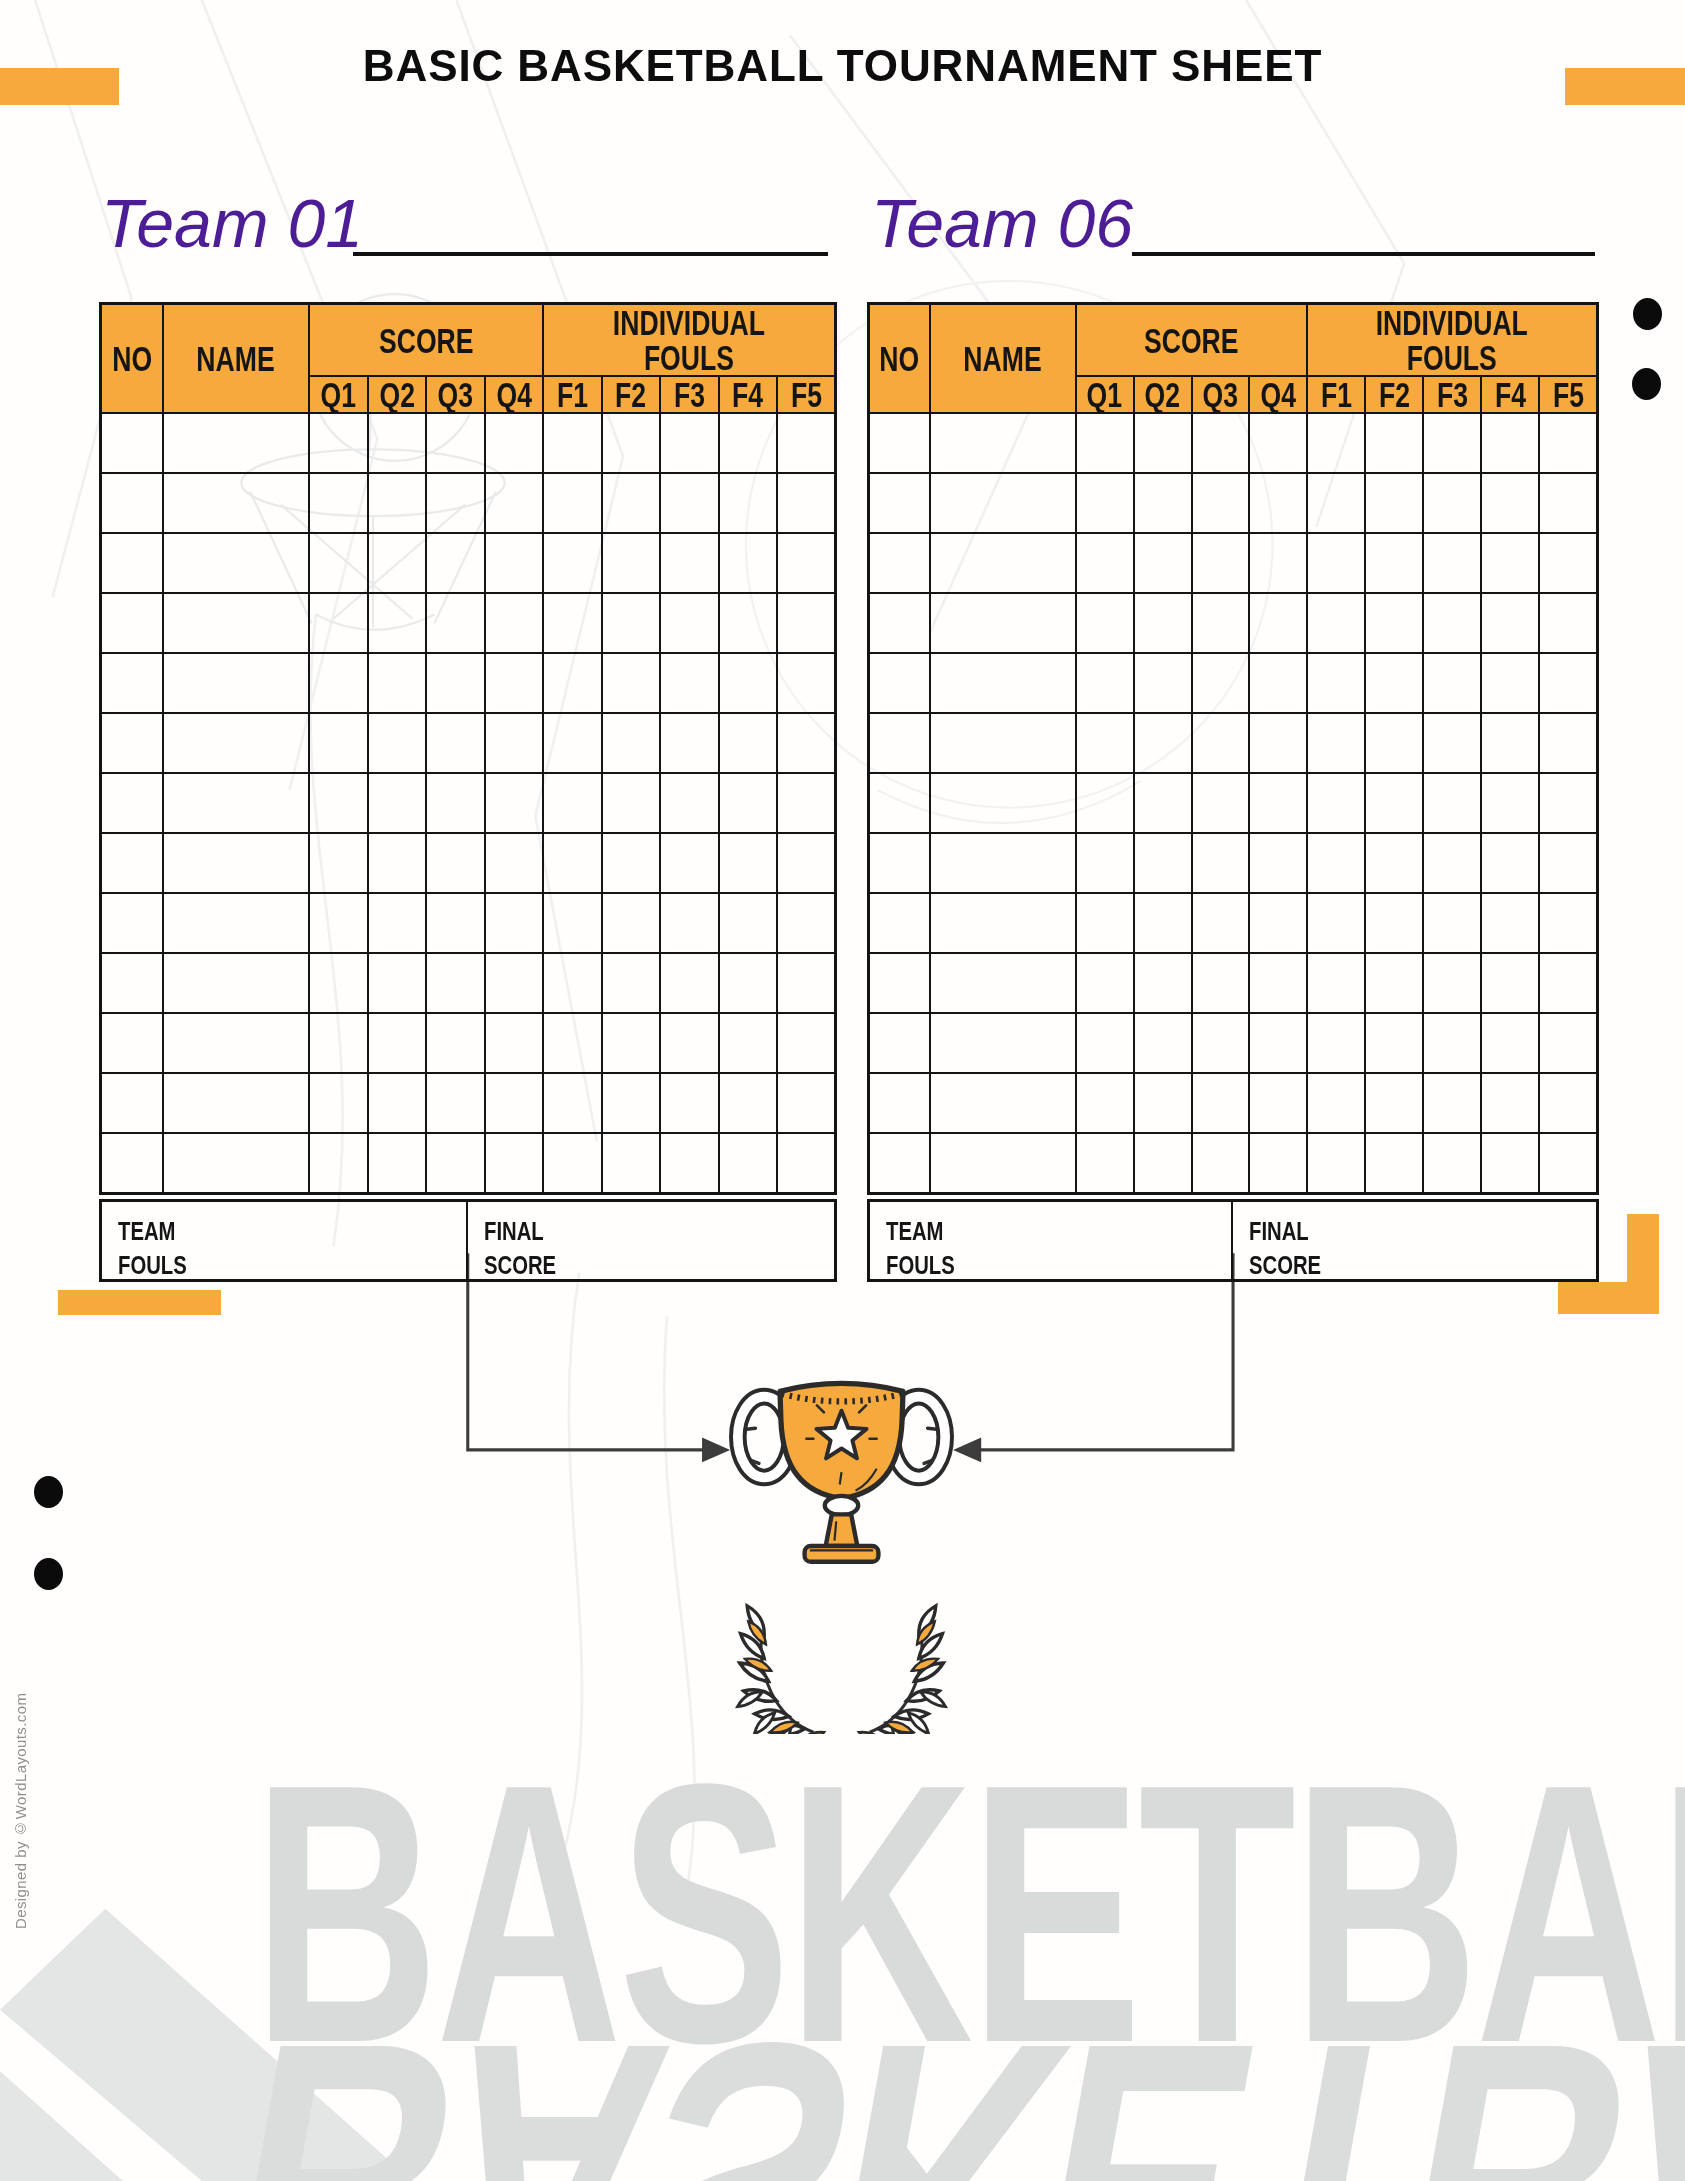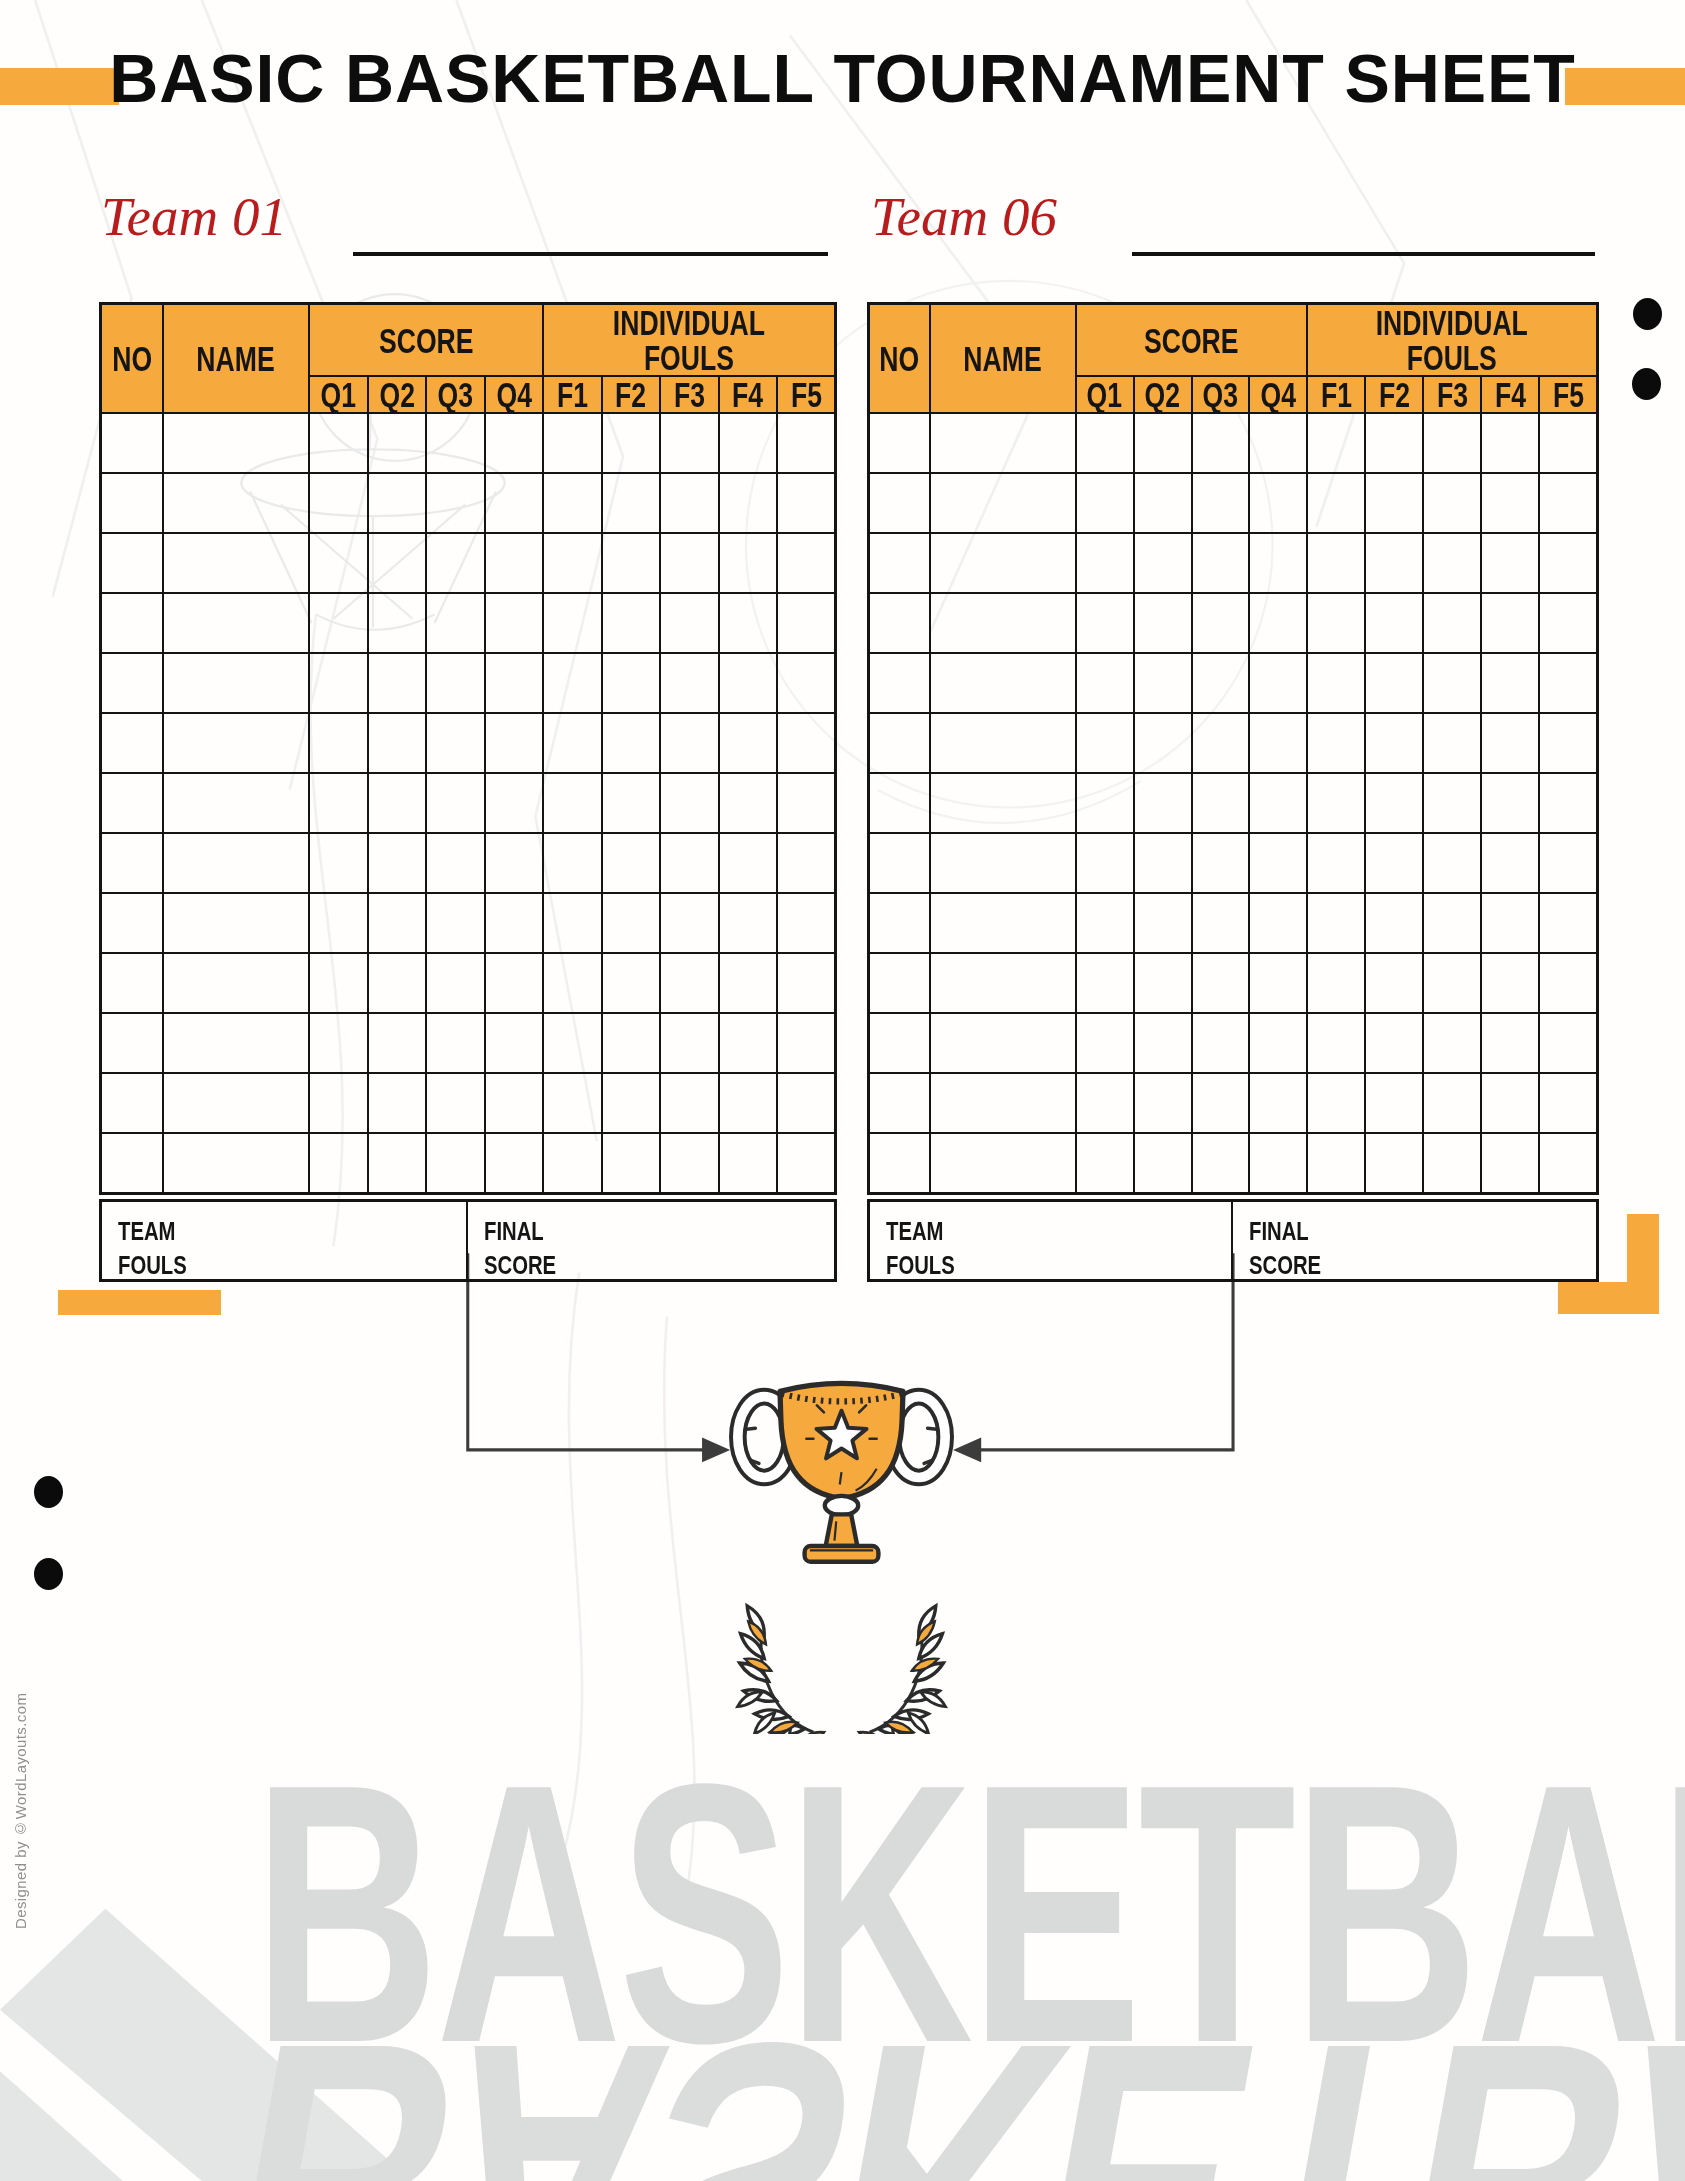--- a/index.html
+++ b/index.html
@@ -6,25 +6,25 @@
   .page{position:relative;width:1685px;height:2181px;background:#fffefd;overflow:hidden;
         font-family:"Liberation Sans",sans-serif;color:#141414;}
   svg{display:block;}
   .bg-art{position:absolute;inset:0;z-index:0;pointer-events:none;}
 
   
   .title-bar{position:absolute;top:68px;height:37px;background:#F6A93C;z-index:2;}
   .title-bar.left{left:0;width:119px;}
   .title-bar.right{right:0;width:120px;}
   .page-title{position:absolute;top:44px;left:0;width:100%;text-align:center;z-index:2;
-      font-size:68px;font-weight:bold;letter-spacing:0.9px;color:#0d0d0d;line-height:1;white-space:nowrap;}
+      font-size:44px;font-weight:bold;letter-spacing:0.9px;color:#0d0d0d;line-height:1;white-space:nowrap;}
 
   
-  .team-label{position:absolute;z-index:2;font-family:Liberation Serif, serif;font-style:italic;
-      font-size:55px;line-height:1;color:#b91c1c;white-space:nowrap;}
+  .team-label{position:absolute;z-index:2;font-family:Liberation Sans, sans-serif;font-style:italic;
+      font-size:68px;line-height:1;color:#4c1d95;white-space:nowrap;}
   .team-label.t1{left:101px;top:189px;}
   .team-label.t2{left:871px;top:189px;}
   .team-underline{position:absolute;height:3.5px;background:#111;z-index:2;}
   .team-underline.t1{left:353px;top:252px;width:475px;}
   .team-underline.t2{left:1132px;top:252px;width:463px;}
 
   .sheet{position:absolute;top:302px;z-index:2;}
   .sheet.t1{left:99px;width:738px;}
   .sheet.t2{left:867px;width:732px;}
 

